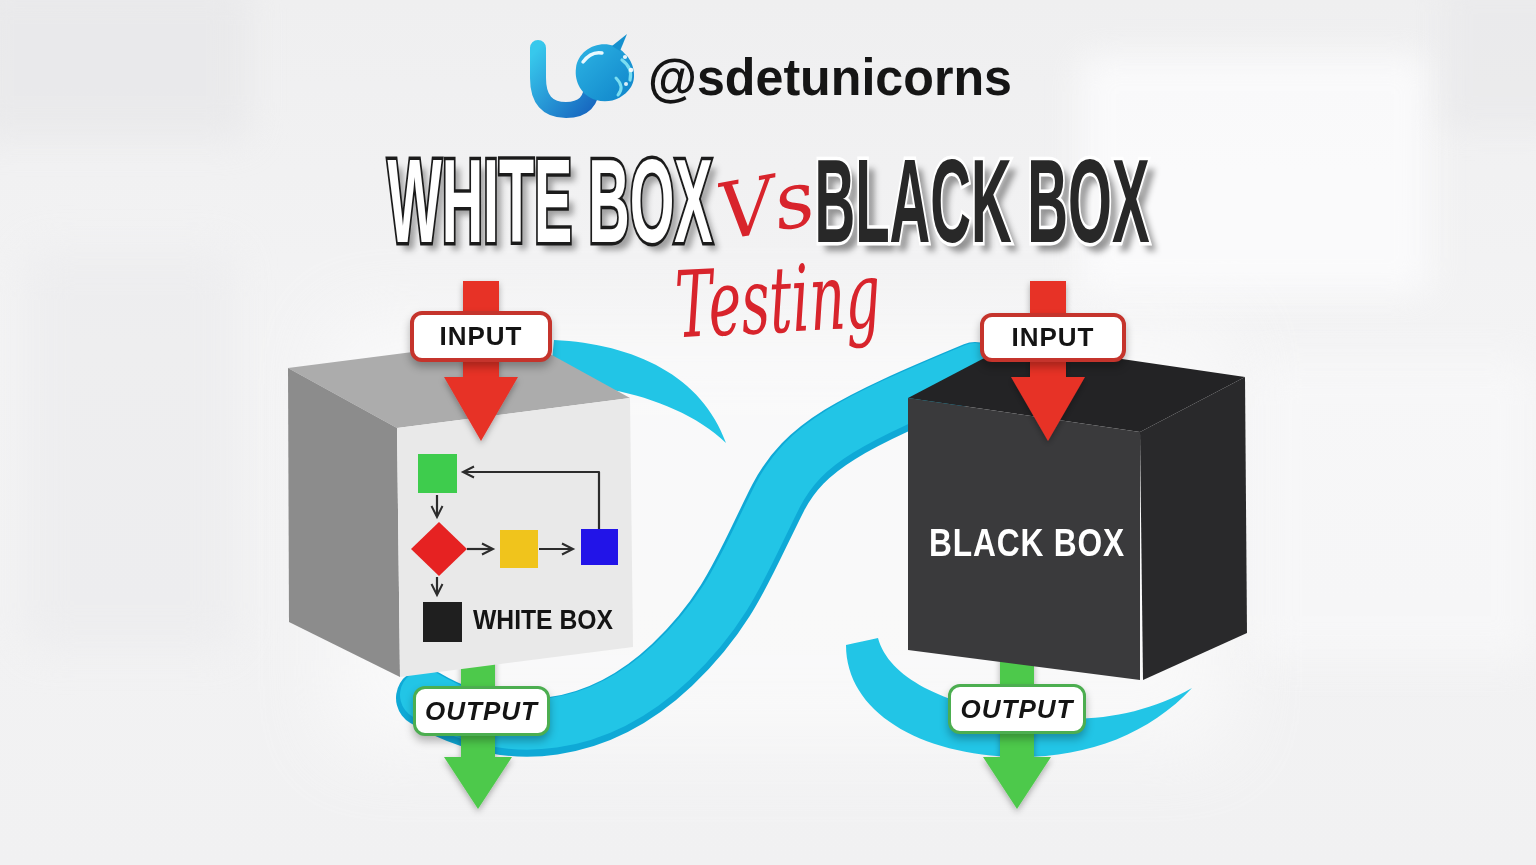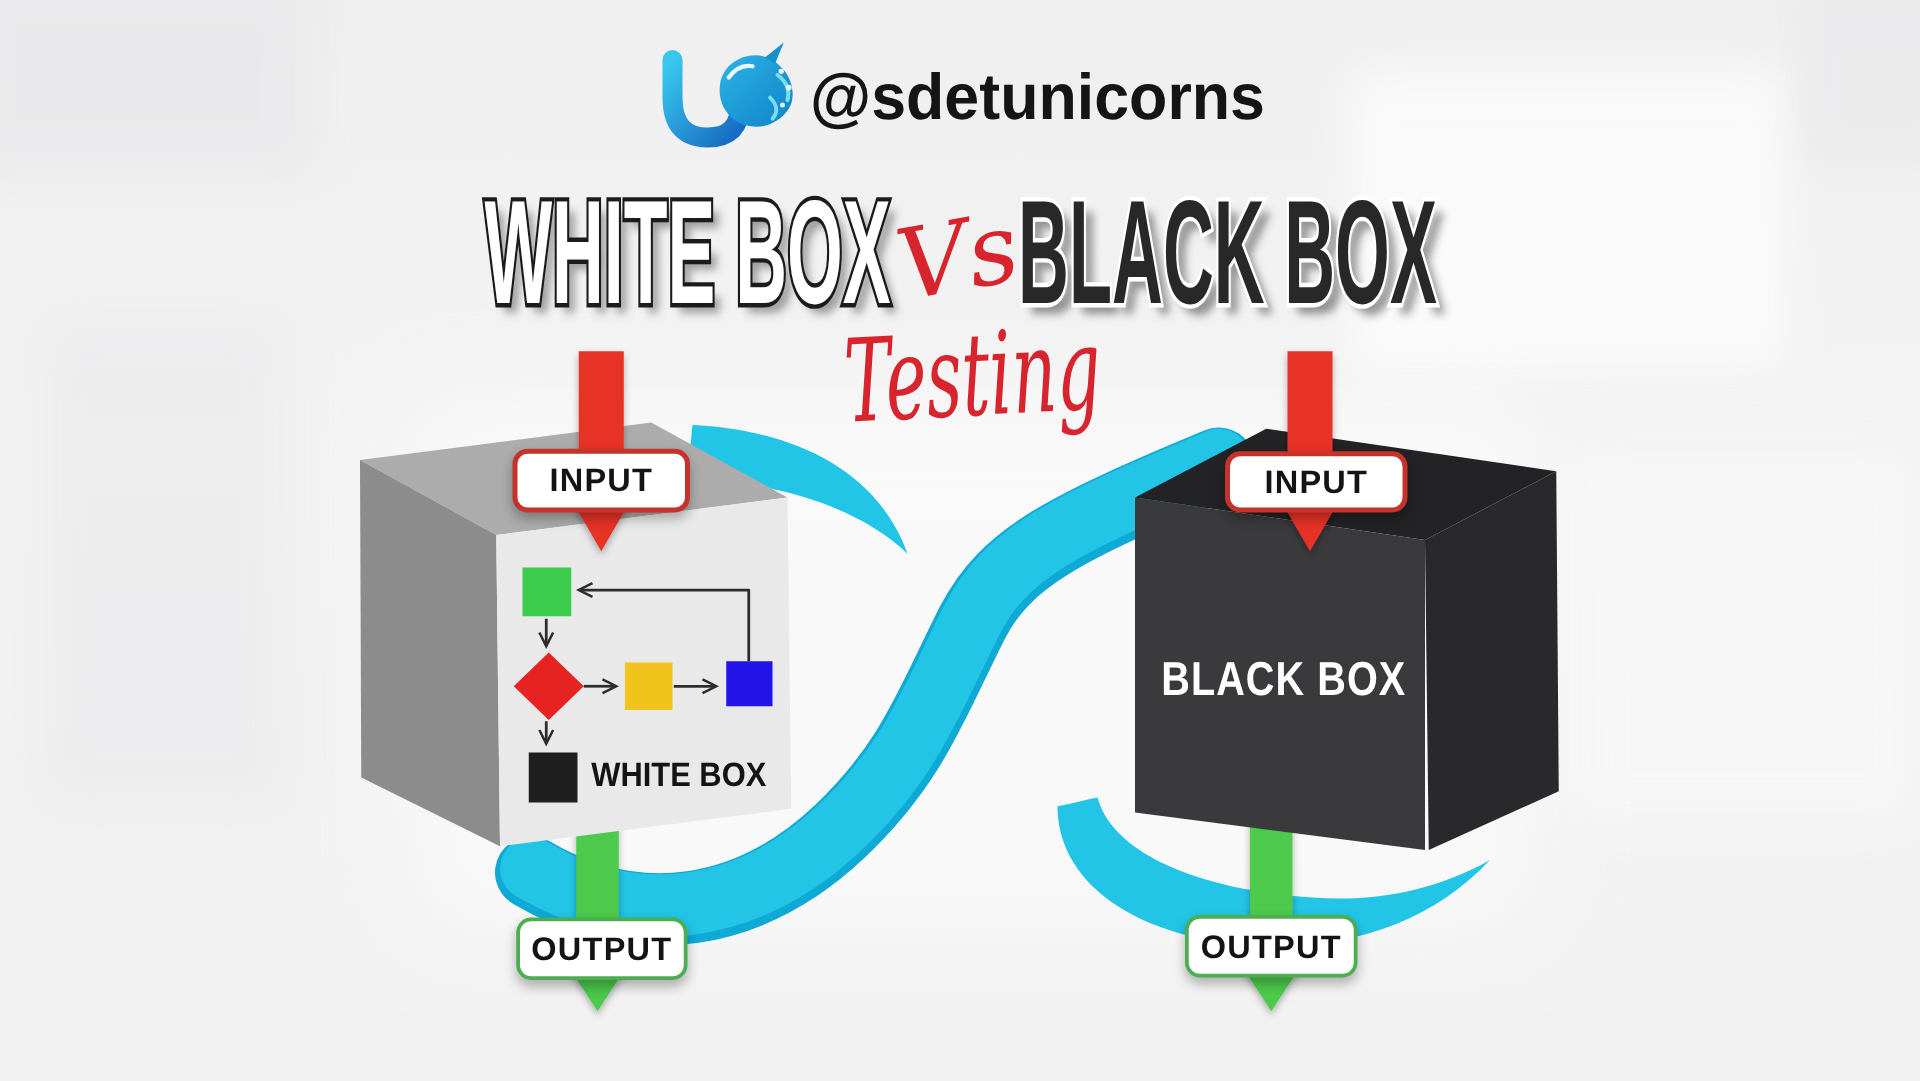--- a/index.html
+++ b/index.html
@@ -9,24 +9,23 @@
     font-family:"Liberation Sans",sans-serif;
   }
   .ghost{position:absolute;border-radius:14px;pointer-events:none;}
   #artwork{position:absolute;left:0;top:0;}
   .lbl{
     position:absolute;display:flex;align-items:center;justify-content:center;
     background:#ffffff;border-radius:12px;
     font-weight:bold;font-size:26px;letter-spacing:1px;color:#141414;
     box-shadow:0 5px 9px rgba(0,0,0,.28);
     font-family:"Liberation Sans",sans-serif;
-    margin-top:48px;
   }
   .lbl.red{border:4px solid #c5342c;}
-  .lbl.green{border:3px solid #4cae50;}
+  .lbl.green{border:3px solid #4cae50;font-style:italic;}
   #input-left{left:410px;top:311px;width:134px;height:43px;}
   #input-right{left:980px;top:313px;width:138px;height:41px;}
   #output-left{left:413px;top:686px;width:131px;height:44px;}
   #output-right{left:948px;top:684px;width:132px;height:44px;}
   .title-main{paint-order:stroke fill;}
   text{font-family:"Liberation Sans",sans-serif;}
   .script{font-family:"DejaVu Serif",serif;font-style:italic;}
 </style>
 </head>
 <body>

